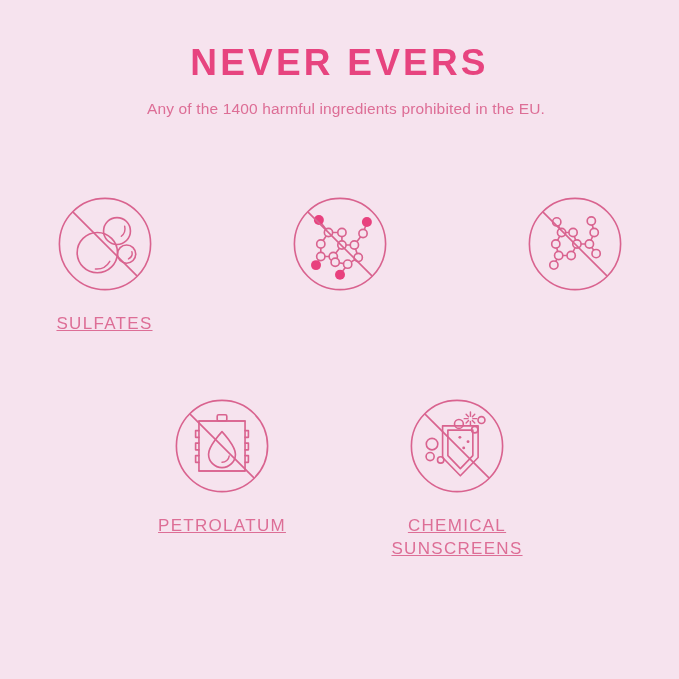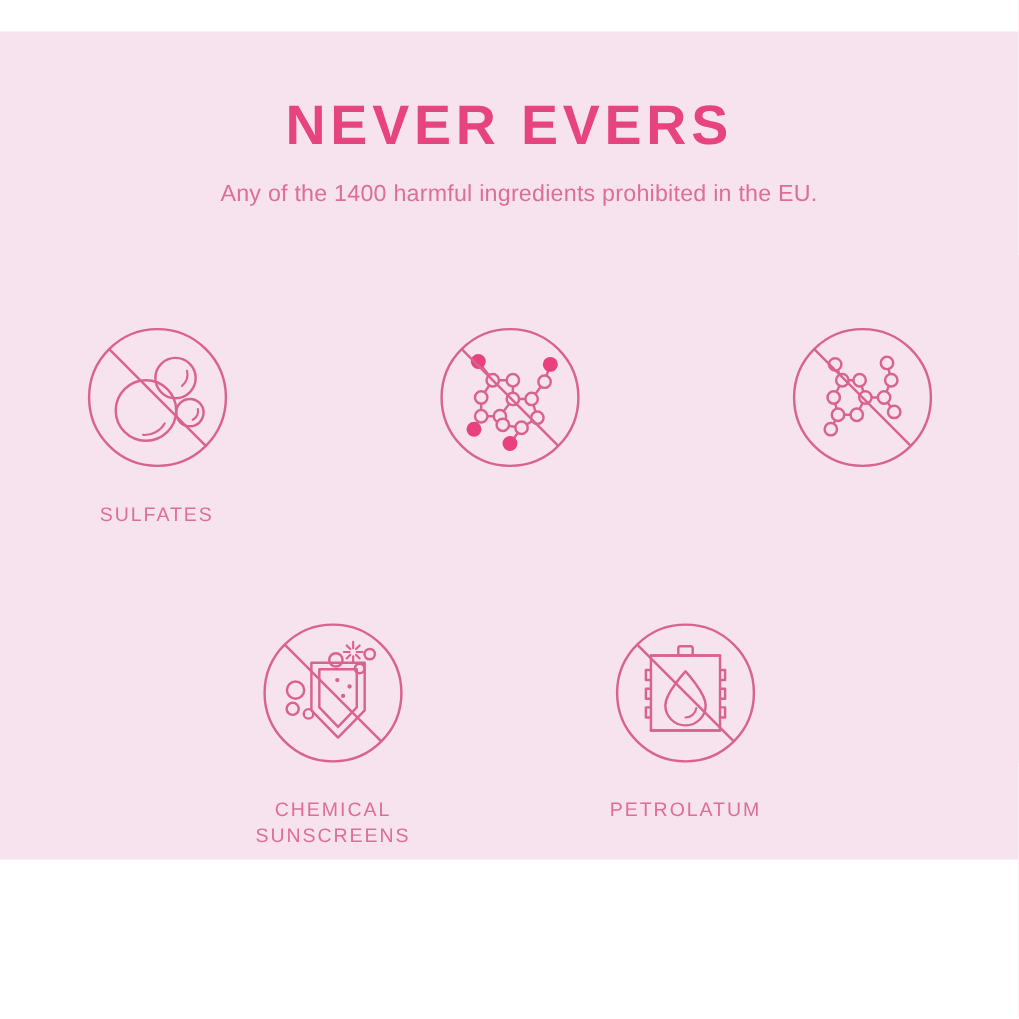--- a/index.html
+++ b/index.html
@@ -8,24 +8,23 @@
   }
   body {
     width: 679px;
     height: 679px;
     overflow: hidden;
     font-family: "Liberation Sans", sans-serif;
   }
   #poster {
     position: relative;
     width: 679px;
-    height: 552px;
+    height: 679px;
     background: #F6E3EE;
     box-sizing: border-box;
-    margin-top: 21px;
   }
 
   
   .header {
     position: absolute;
     top: 44px;
     left: 0;
     width: 679px;
     text-align: center;
   }
@@ -71,27 +70,28 @@
     flex-direction: column;
     align-items: center;
   }
   .badge {
     width: 96px;
     height: 96px;
     display: block;
   }
   .cell-label {
     margin-top: 21px;
-    font-size: 13px;
+    font-size: 17px;
     letter-spacing: 1.3px;
     color: #DD6E96;
     text-align: center;
     line-height: 1.32;
     white-space: pre-line;
     font-family: "Liberation Sans", sans-serif;
+    text-decoration: underline;
   }
 
   svg { display: block; overflow: visible; }
 </style>
 </head>
 <body>
 
 <div id="poster">
 
   <div class="header">
@@ -207,20 +207,47 @@
 
     </div>
 
     <div class="row row-2">
 
       <div class="cell">
         <div class="badge">
           <svg viewBox="0 0 100 100" width="96" height="96" fill="none" stroke="#D9638F" stroke-width="1.7" stroke-linecap="round" stroke-linejoin="round">
             <circle cx="50" cy="50" r="47.5"></circle>
 
+            <rect x="45" y="17.5" width="10" height="6.5" rx="1.5"></rect>
+
+            <path d="M26 24 h48 v52 h-48 z"></path>
+            <path d="M26 24 h48"></path>
+
+            <path d="M26 34 h-3.5 v7 h3.5"></path>
+            <path d="M26 47 h-3.5 v7 h3.5"></path>
+            <path d="M26 60 h-3.5 v7 h3.5"></path>
+            <path d="M74 34 h3.5 v7 h-3.5"></path>
+            <path d="M74 47 h3.5 v7 h-3.5"></path>
+            <path d="M74 60 h3.5 v7 h-3.5"></path>
+
+            <path d="M26 76 h48"></path>
+
+            <path d="M50 35 C 50 35 36 50 36 58.5 A 14 14 0 0 0 64 58.5 C 64 50 50 35 50 35 Z"></path>
+            <path d="M57.5 60.5 A 7.5 7.5 0 0 1 50 67" stroke-width="1.5"></path>
+            <line x1="17" y1="17" x2="83" y2="83"></line>
+          </svg>
+        </div>
+        <div class="cell-label">PETROLATUM</div>
+      </div>
+
+      <div class="cell">
+        <div class="badge">
+          <svg viewBox="0 0 100 100" width="96" height="96" fill="none" stroke="#D9638F" stroke-width="1.7" stroke-linecap="round" stroke-linejoin="round">
+            <circle cx="50" cy="50" r="47.5"></circle>
+
             <path d="M35 29 h37 v33 L53.5 81 L35 62 Z"></path>
 
             <path d="M40.5 33.5 h26 v26.5 L53.5 73.5 L40.5 60 Z"></path>
 
             <g stroke-width="1.5">
               <line x1="64" y1="14.5" x2="64" y2="19"></line>
               <line x1="64" y1="24.5" x2="64" y2="28.5"></line>
               <line x1="57.5" y1="21.5" x2="61.5" y2="21.5"></line>
               <line x1="66.5" y1="21.5" x2="70.5" y2="21.5"></line>
               <line x1="59.5" y1="17" x2="62" y2="19.5"></line>
@@ -241,43 +268,16 @@
               <circle cx="61.5" cy="45.5" r="1.5"></circle>
               <circle cx="57" cy="52" r="1.5"></circle>
             </g>
             <line x1="17" y1="17" x2="83" y2="83"></line>
           </svg>
         </div>
         <div class="cell-label">CHEMICAL
 SUNSCREENS</div>
       </div>
 
-      <div class="cell">
-        <div class="badge">
-          <svg viewBox="0 0 100 100" width="96" height="96" fill="none" stroke="#D9638F" stroke-width="1.7" stroke-linecap="round" stroke-linejoin="round">
-            <circle cx="50" cy="50" r="47.5"></circle>
-
-            <rect x="45" y="17.5" width="10" height="6.5" rx="1.5"></rect>
-
-            <path d="M26 24 h48 v52 h-48 z"></path>
-            <path d="M26 24 h48"></path>
-
-            <path d="M26 34 h-3.5 v7 h3.5"></path>
-            <path d="M26 47 h-3.5 v7 h3.5"></path>
-            <path d="M26 60 h-3.5 v7 h3.5"></path>
-            <path d="M74 34 h3.5 v7 h-3.5"></path>
-            <path d="M74 47 h3.5 v7 h-3.5"></path>
-            <path d="M74 60 h3.5 v7 h-3.5"></path>
-
-            <path d="M26 76 h48"></path>
-
-            <path d="M50 35 C 50 35 36 50 36 58.5 A 14 14 0 0 0 64 58.5 C 64 50 50 35 50 35 Z"></path>
-            <path d="M57.5 60.5 A 7.5 7.5 0 0 1 50 67" stroke-width="1.5"></path>
-            <line x1="17" y1="17" x2="83" y2="83"></line>
-          </svg>
-        </div>
-        <div class="cell-label">PETROLATUM</div>
-      </div>
-
     </div>
 
   </div>
 </div>
 
 </body></html>

